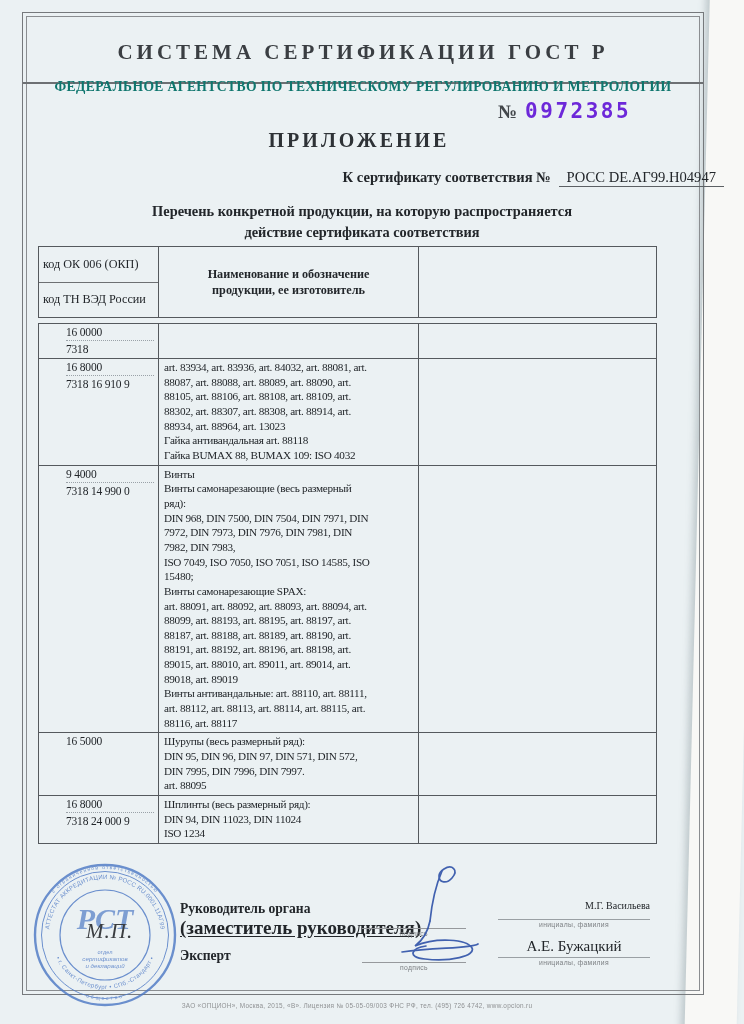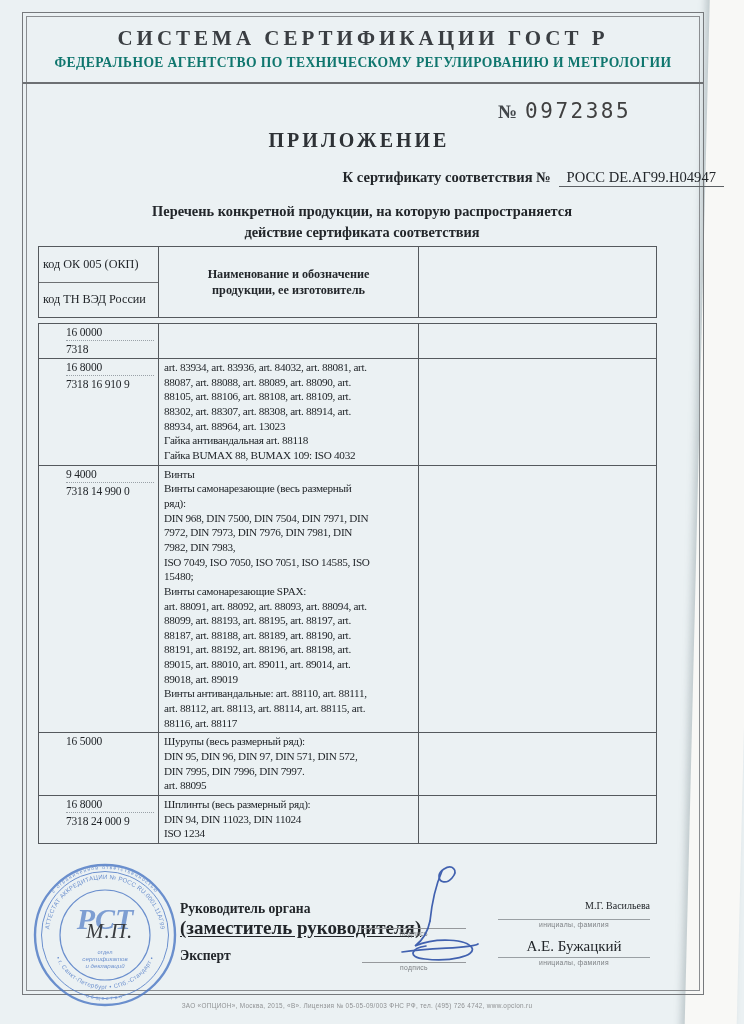--- a/index.html
+++ b/index.html
@@ -12,21 +12,21 @@
         background:#f8f8f6;transform:rotate(1.4deg);transform-origin:top right;
         box-shadow:-4px 0 7px rgba(110,125,132,.35);}
 
   
   .frame{position:absolute;left:22px;top:12px;width:680px;height:981px;border:1.6px solid #76797c;}
   .frame-inner{position:absolute;inset:3px;border:1px solid #8b8e91;}
 
   
   .band{position:absolute;left:0;top:0;right:0;height:71px;border-bottom:2px solid #6d7073;
         text-align:center;padding-top:13px;box-sizing:border-box;}
-  .band h1{margin:0;font-size:21px;letter-spacing:4px;font-weight:bold;color:#3a3e42;}
+  .band h1{margin:14px;font-size:21px;letter-spacing:4px;font-weight:bold;color:#3a3e42;}
   .band h2{margin:4px 0 0 0;font-size:13.6px;letter-spacing:.4px;font-weight:bold;color:#0f766e;}
 
   .no-line{position:absolute;left:498px;top:99px;white-space:nowrap;}
   .no-sign{font-size:19px;font-weight:bold;color:#44484c;}
   .no-value{font-family:"DejaVu Sans Mono",monospace;font-size:21px;letter-spacing:2.5px;margin-left:8px;}
 
   .doc-title{position:absolute;left:0;right:26px;top:129px;text-align:center;
              font-size:20px;font-weight:bold;letter-spacing:3px;color:#2e3236;}
 
   .cert-line{position:absolute;left:0;right:20px;top:169px;text-align:right;font-size:14.6px;}
@@ -96,36 +96,36 @@
 
   <div class="frame">
     <div class="frame-inner"></div>
     <div class="band">
       <h1>СИСТЕМА СЕРТИФИКАЦИИ ГОСТ Р</h1>
       <h2>ФЕДЕРАЛЬНОЕ АГЕНТСТВО ПО ТЕХНИЧЕСКОМУ РЕГУЛИРОВАНИЮ И МЕТРОЛОГИИ</h2>
     </div>
   </div>
 
   <div class="no-line">
-    <span class="no-sign">№</span><span class="no-value" style="color: #404040;">0972385</span>
+    <span class="no-sign">№</span><span class="no-value" style="color: #6d28d9; font-weight: bold;">0972385</span>
   </div>
 
   <div class="doc-title">ПРИЛОЖЕНИЕ</div>
 
   <div class="cert-line">
     <span class="cert-label">К сертификату соответствия №</span>
     <span class="cert-value">РОСС DE.АГ99.H04947</span>
   </div>
 
   <div class="subtitle">Перечень конкретной продукции,  на которую распространяется
 действие сертификата соответствия</div>
 
   <div class="thead">
     <div class="hc hc1">
-      <div class="top">код ОК 005 (ОКП)</div>
+      <div class="top">код ОК 006 (ОКП)</div>
       <div>код ТН ВЭД России</div>
     </div>
     <div class="hc hc2">Наименование и обозначение
 продукции, ее изготовитель</div>
   </div>
 
   <div class="tbody">
       <div class="trow">
         <div class="cell c1 has2">
           <div class="code okp">16 0000</div>

